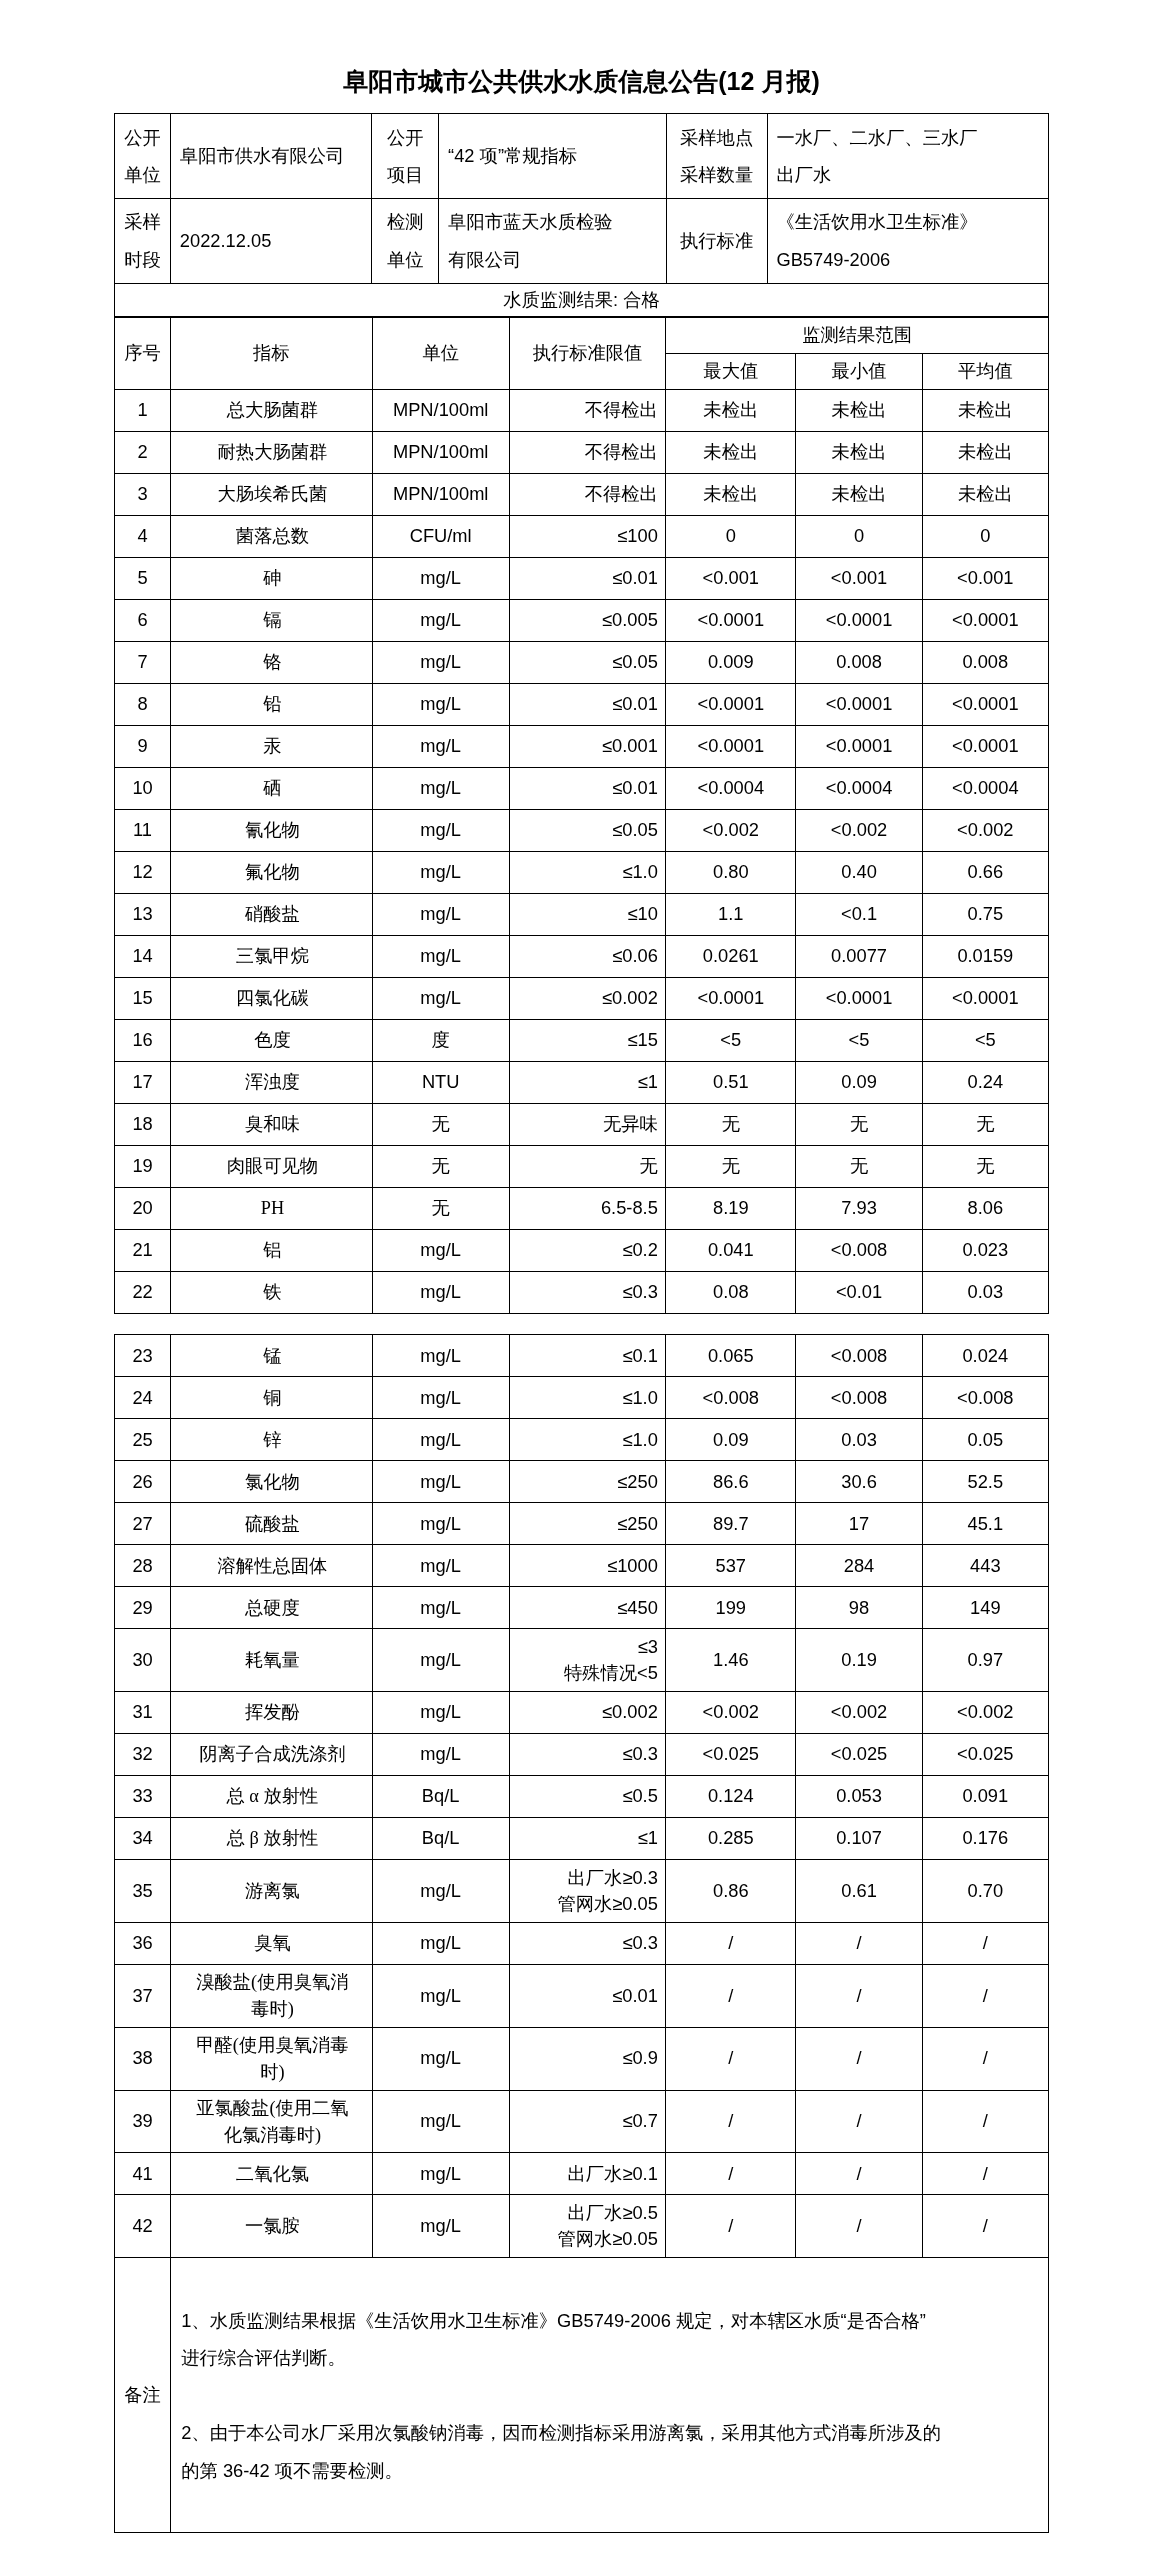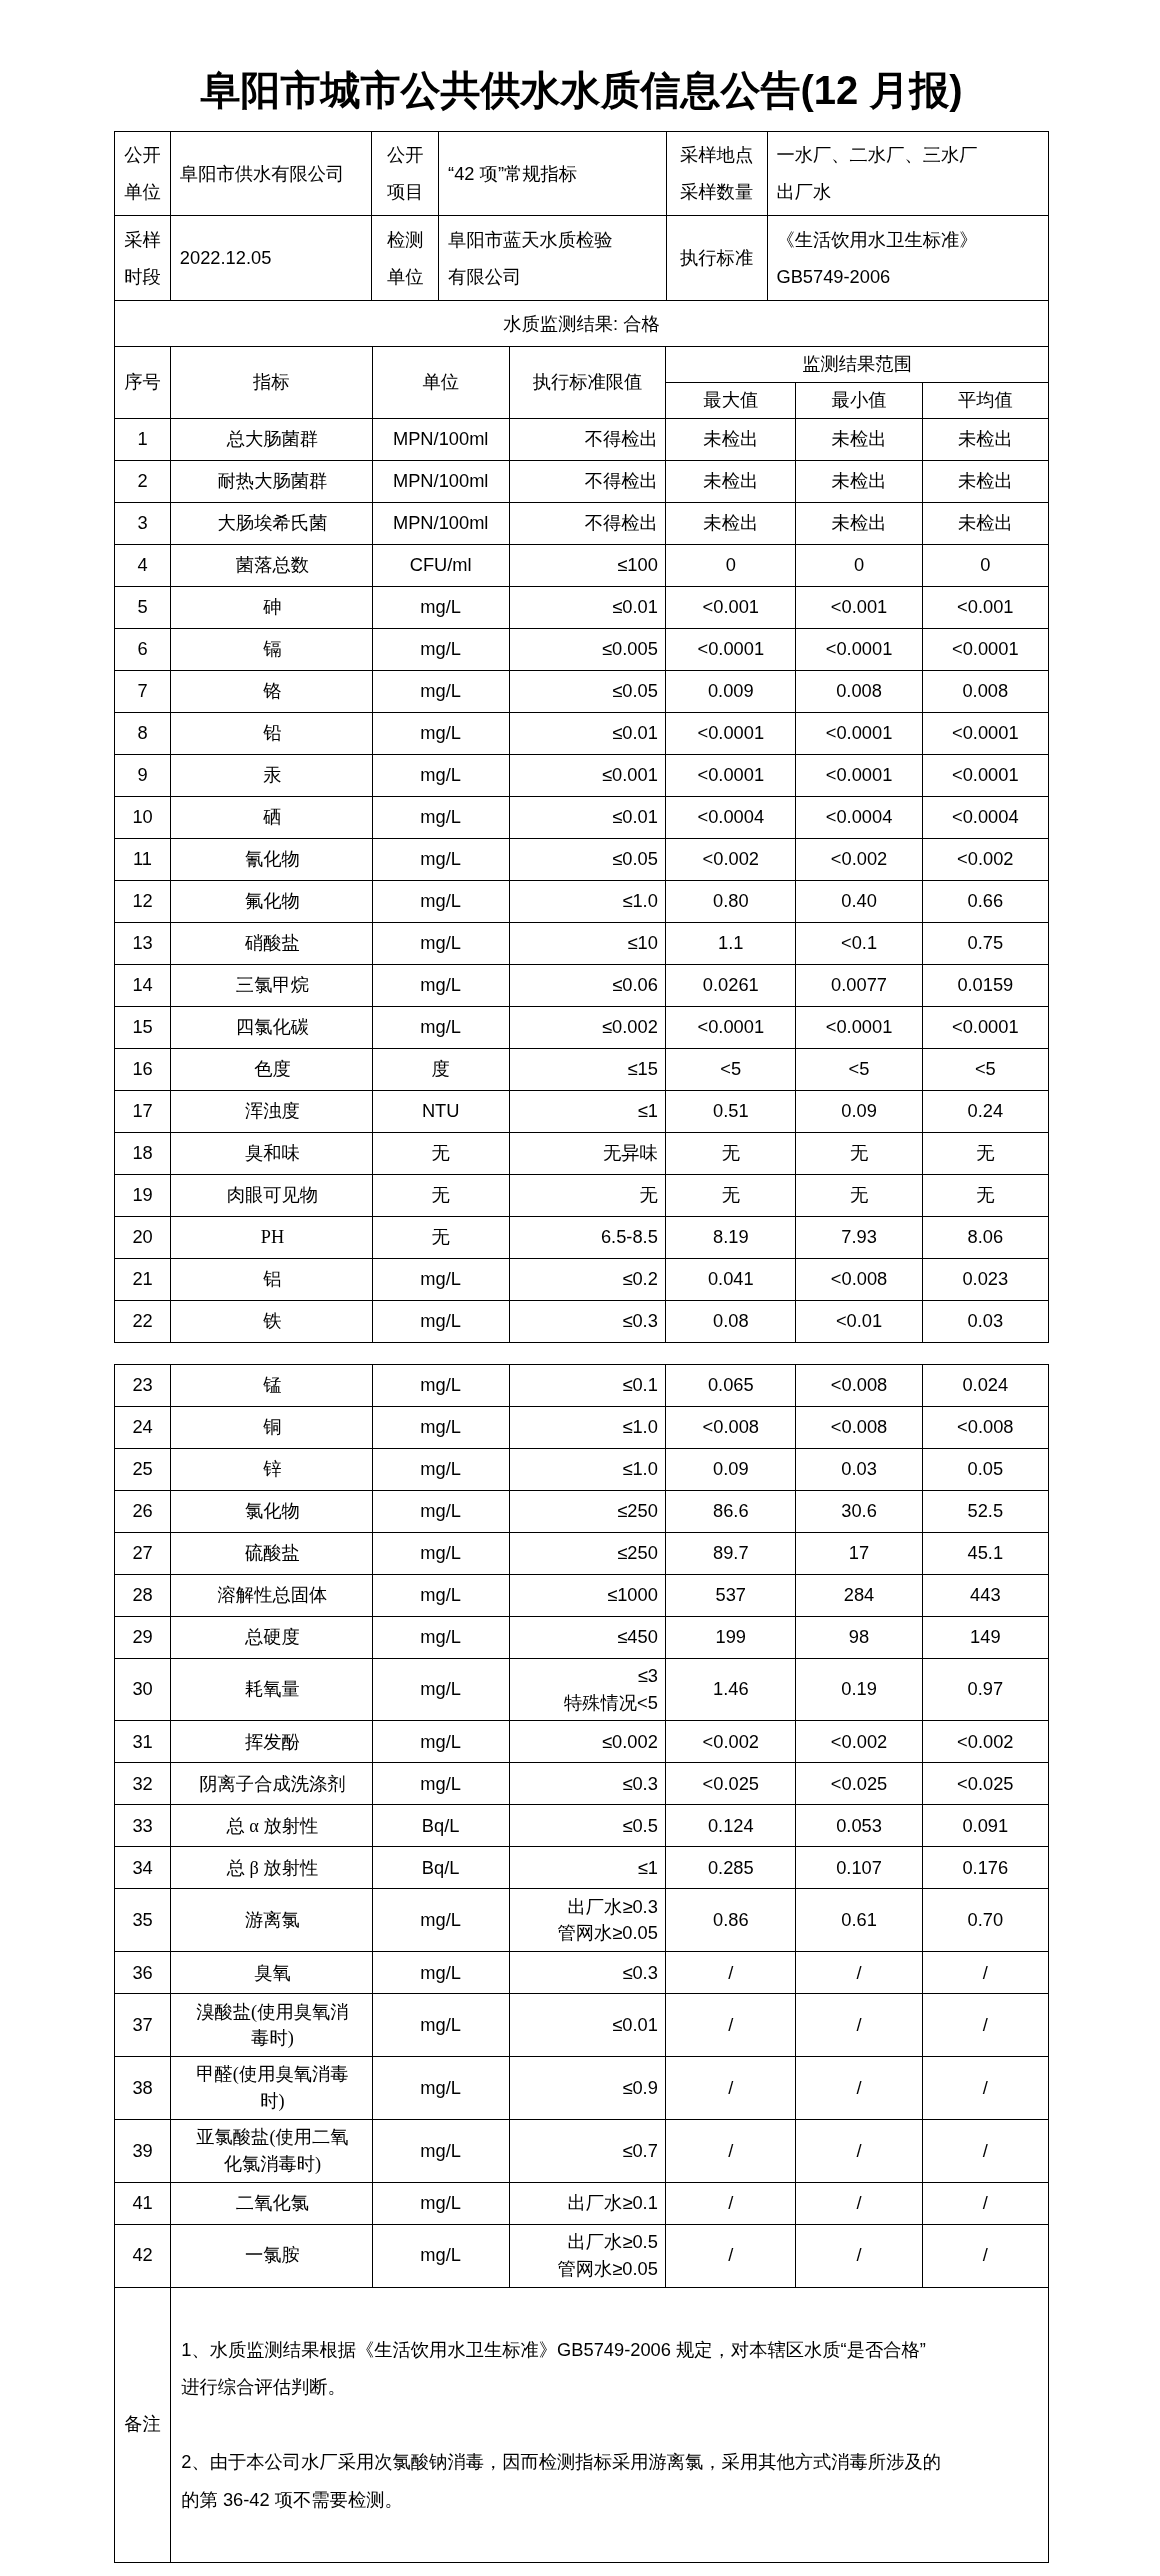--- a/index.html
+++ b/index.html
@@ -9,21 +9,21 @@
     height: 2576px;
     background: #ffffff;
     color: #000000;
     font-family: "Liberation Sans", "DejaVu Sans", sans-serif;
   }
   .page { padding: 67px 0 0 114px; }
   .doc-title {
     width: 935px;
     margin: 0 0 17.5px 0;
     text-align: center;
-    font-size: 40px;
+    font-size: 25px;
     font-weight: 700;
     line-height: 1.15;
     white-space: nowrap;
   }
   table {
     border-collapse: collapse;
     table-layout: fixed;
     width: 935px;
   }
   td, th {
@@ -34,21 +34,21 @@
     vertical-align: middle;
     white-space: pre-line;
     overflow: hidden;
     line-height: 1.45;
   }
   
   .info td { height: 80px; line-height: 2.05; }
   .info td.lbl { text-align: center; padding: 4.4px 2.9px; }
   .info td.val { text-align: left; padding-left: 8.8px; }
   .result-row td {
-    height: 46px;
+    height: 34px;
     text-align: center;
     line-height: 1.3;
   }
   
   thead th { height: 35px; text-align: center; }
   tbody td { height: 42px; }
   .c-seq  { text-align: center; padding: 4.4px 2.9px; }
   .c-ind  { text-align: center; padding-left: 9.5px; font-family: Liberation Serif, serif; }
   .c-unit { text-align: center; padding: 4.4px 2.9px; }
   .c-limit{ text-align: right; padding-left: 10.2px; }

